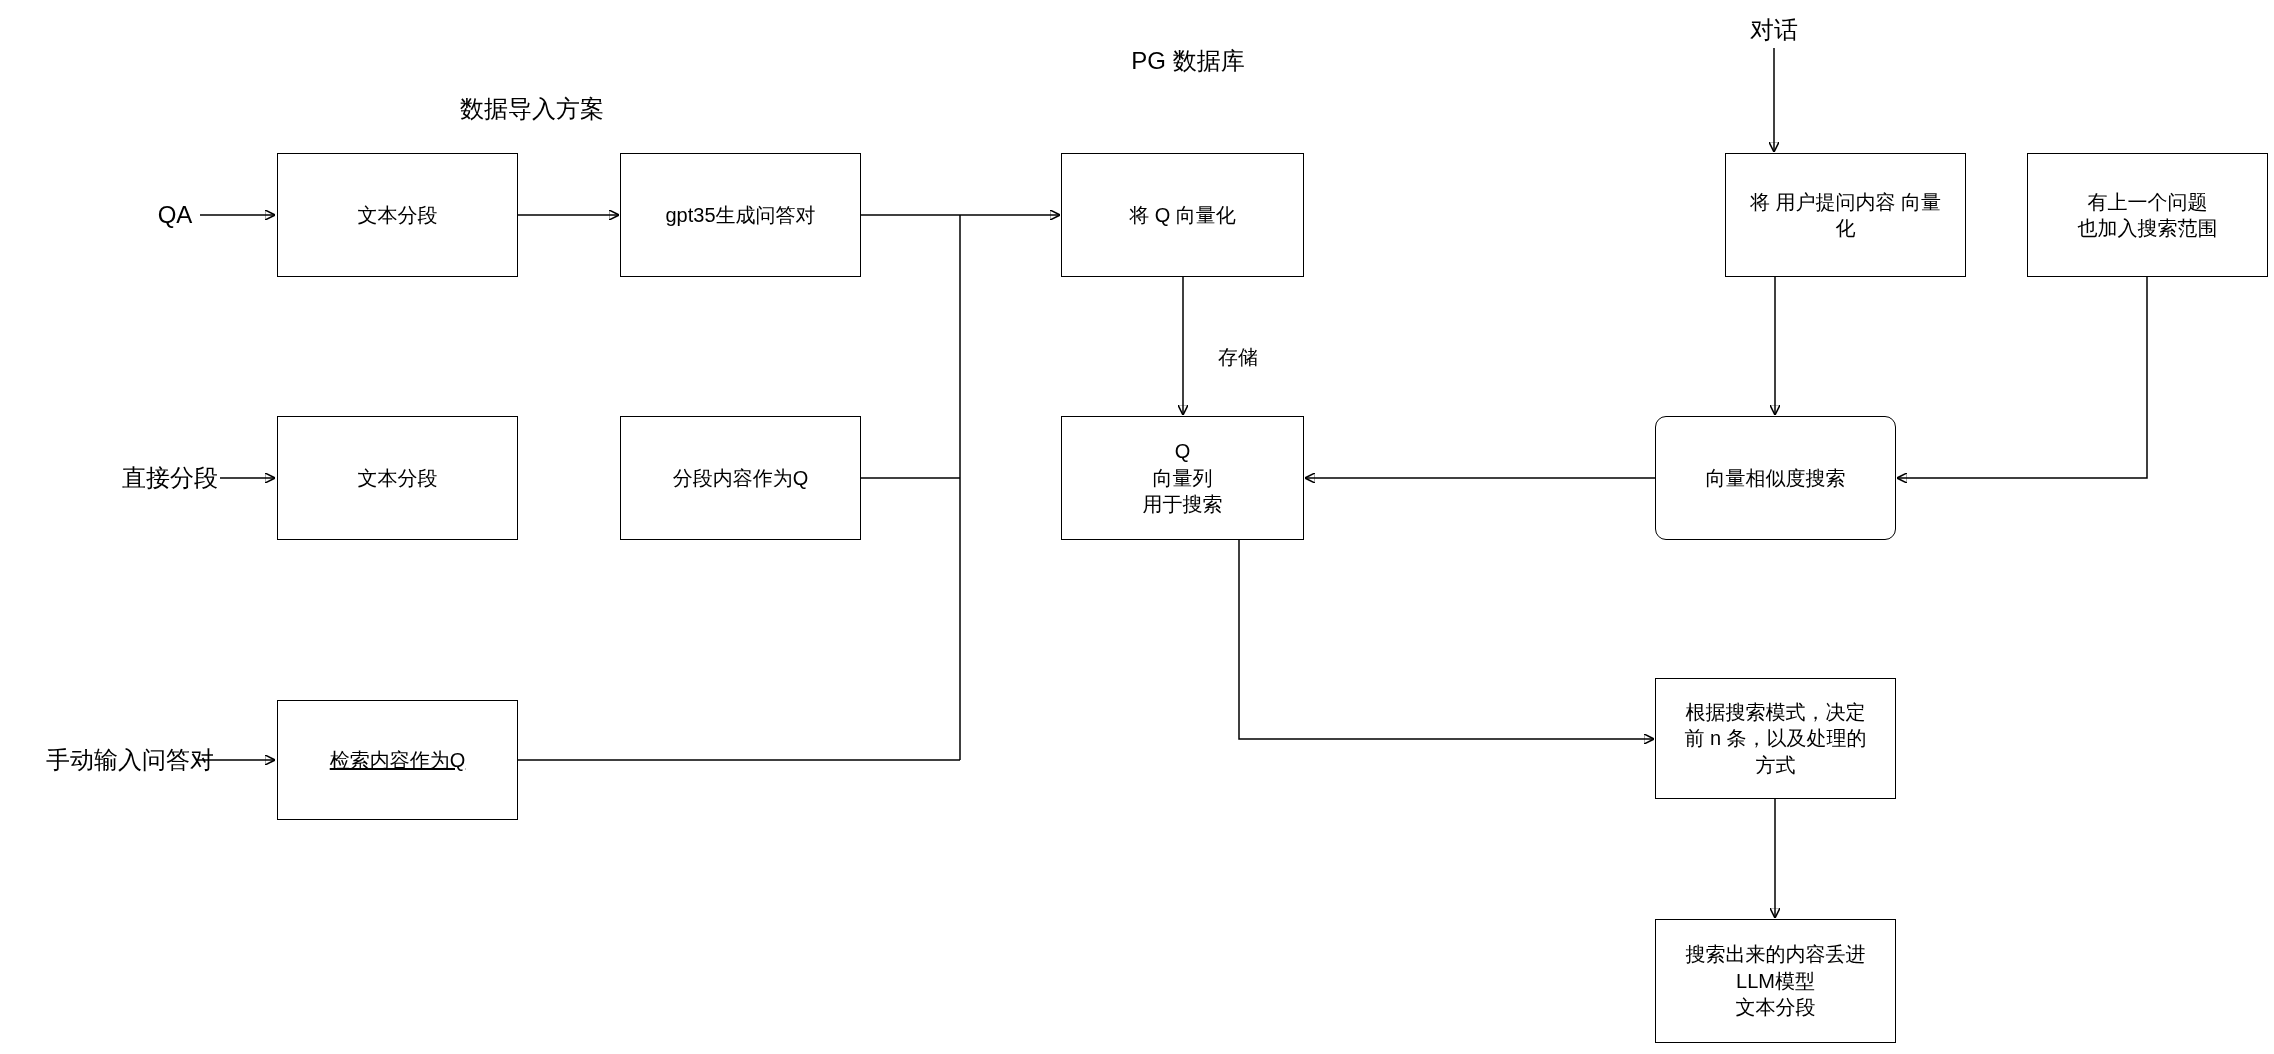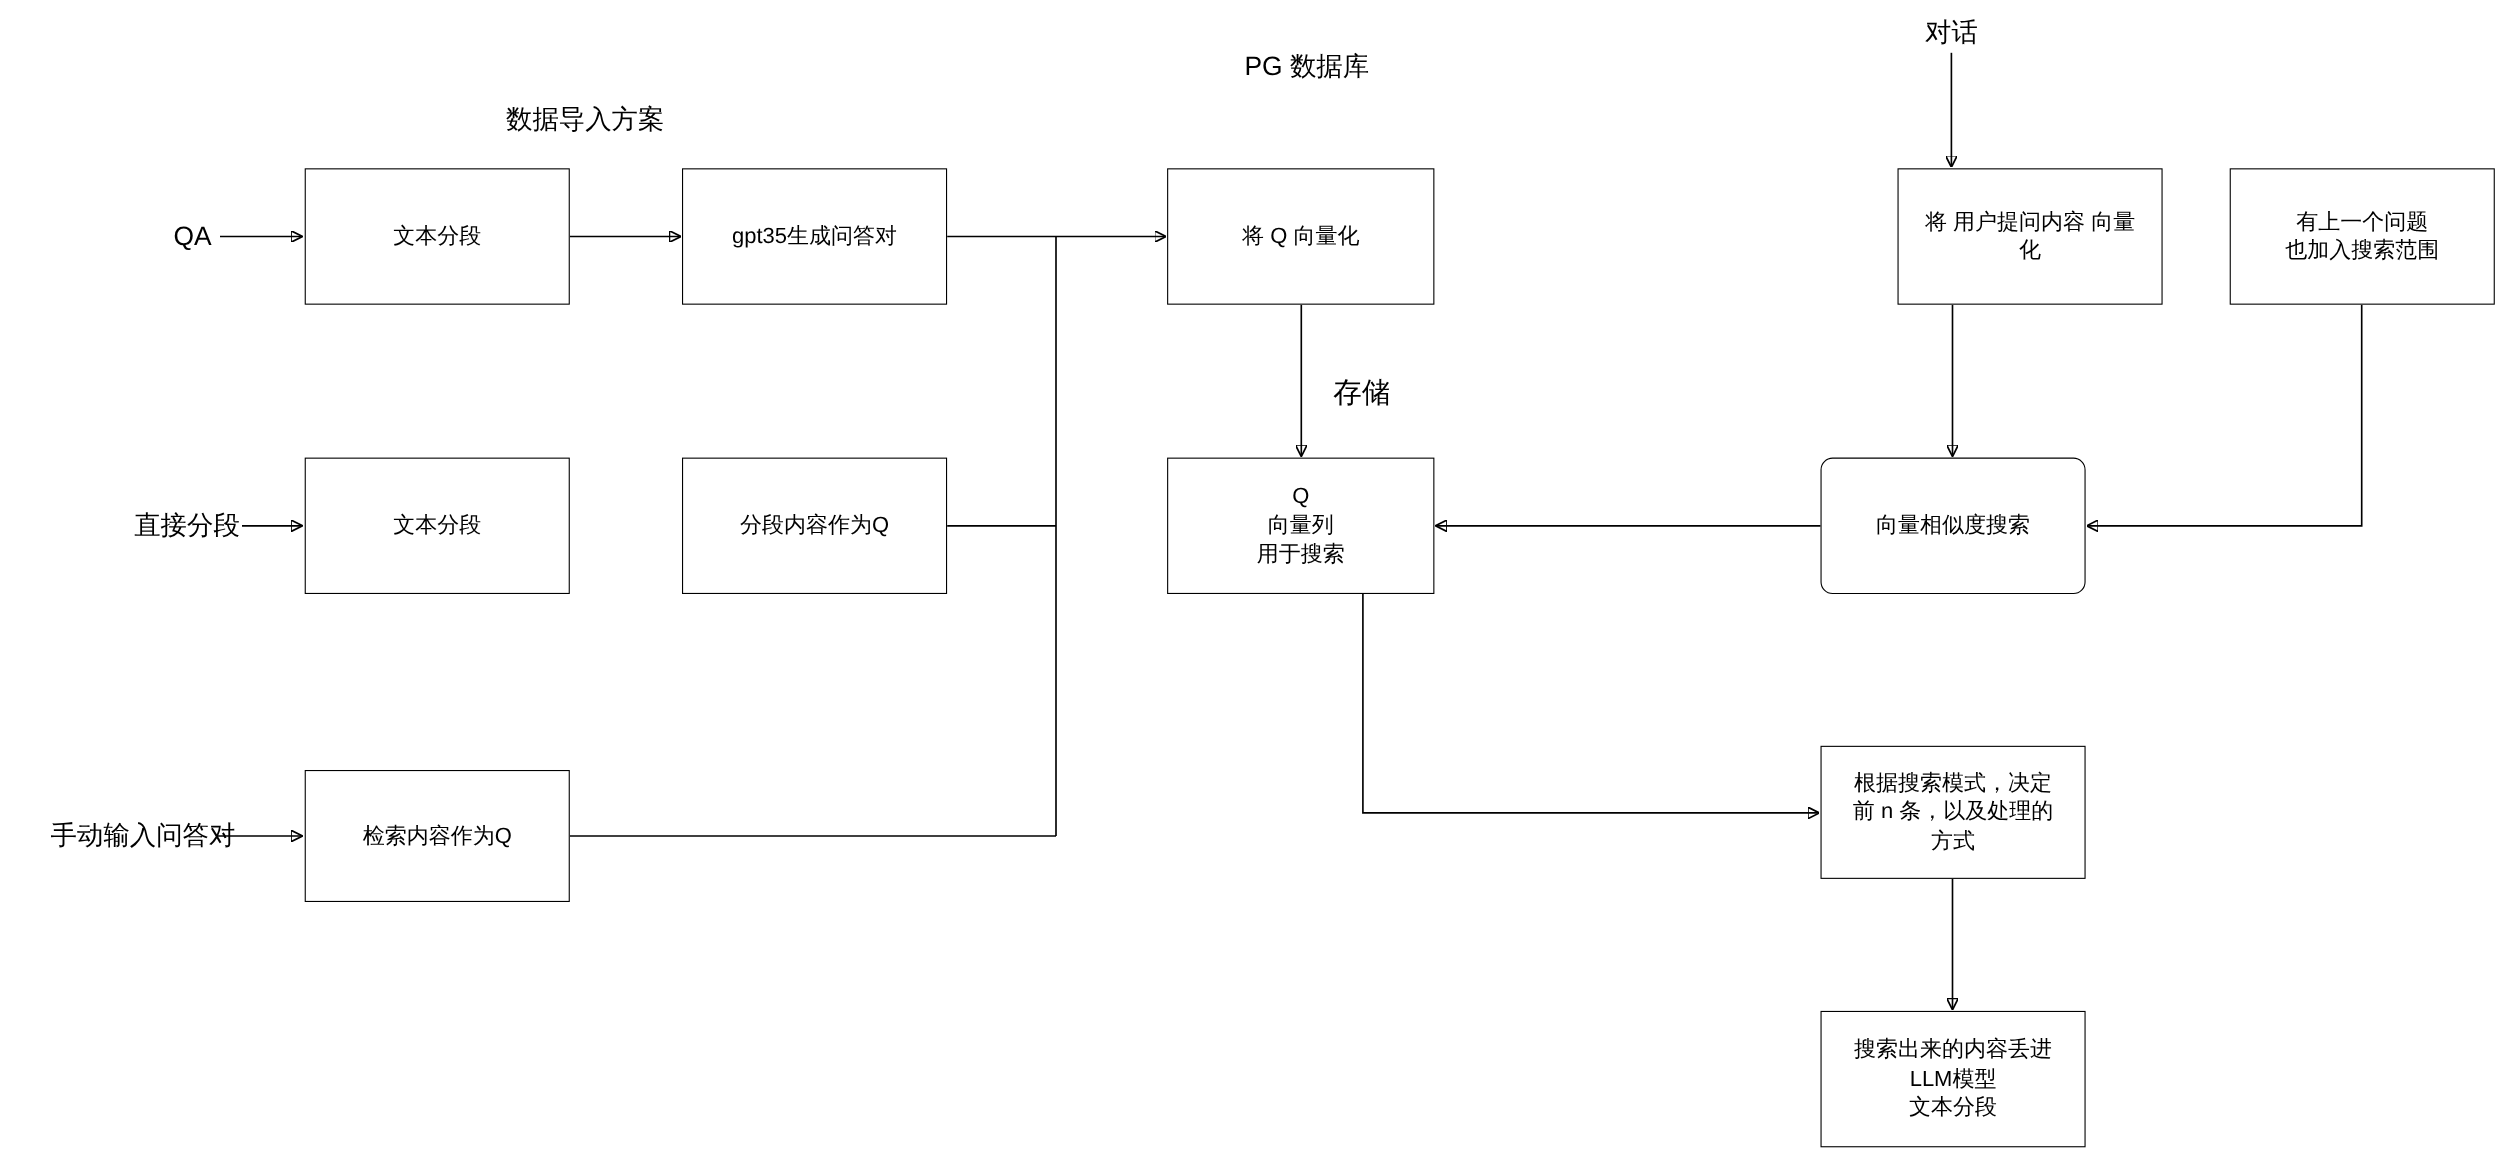--- a/index.html
+++ b/index.html
@@ -43,21 +43,21 @@
     position: absolute;
     transform: translate(-50%, -50%);
     font-size: 24px;
     line-height: 1.3;
     white-space: nowrap;
     text-align: center;
   }
   .elabel {
     position: absolute;
     transform: translate(-50%, -50%);
-    font-size: 26px;
+    font-size: 20px;
     background: #ffffff;
     padding: 0 4px;
     white-space: nowrap;
   }
 </style>
 </head>
 <body>
 
 <div class="canvas">
 
@@ -102,21 +102,21 @@
   <div class="node" style="left:2027px; top:153px; width:241px; height:124px;">有上一个问题
 也加入搜索范围</div>
 
   <div class="node" style="left:277px; top:416px; width:241px; height:124px;">文本分段</div>
   <div class="node" style="left:620px; top:416px; width:241px; height:124px;">分段内容作为Q</div>
   <div class="node" style="left:1061px; top:416px; width:243px; height:124px;">Q
 向量列
 用于搜索</div>
   <div class="node" style="left:1655px; top:416px; width:241px; height:124px;border-radius:11px;">向量相似度搜索</div>
 
-  <div class="node" style="left:277px; top:700px; width:241px; height:120px;">检索内容作为Q</div>
+  <div class="node" style="left:277px; top:700px; width:241px; height:120px;text-decoration:underline;">检索内容作为Q</div>
   <div class="node" style="left:1655px; top:678px; width:241px; height:121px;">根据搜索模式，决定
 前 n 条，以及处理的
 方式</div>
   <div class="node" style="left:1655px; top:919px; width:241px; height:124px;">搜索出来的内容丢进
 LLM模型
 文本分段</div>
 
 </div>
 
 </body></html>

